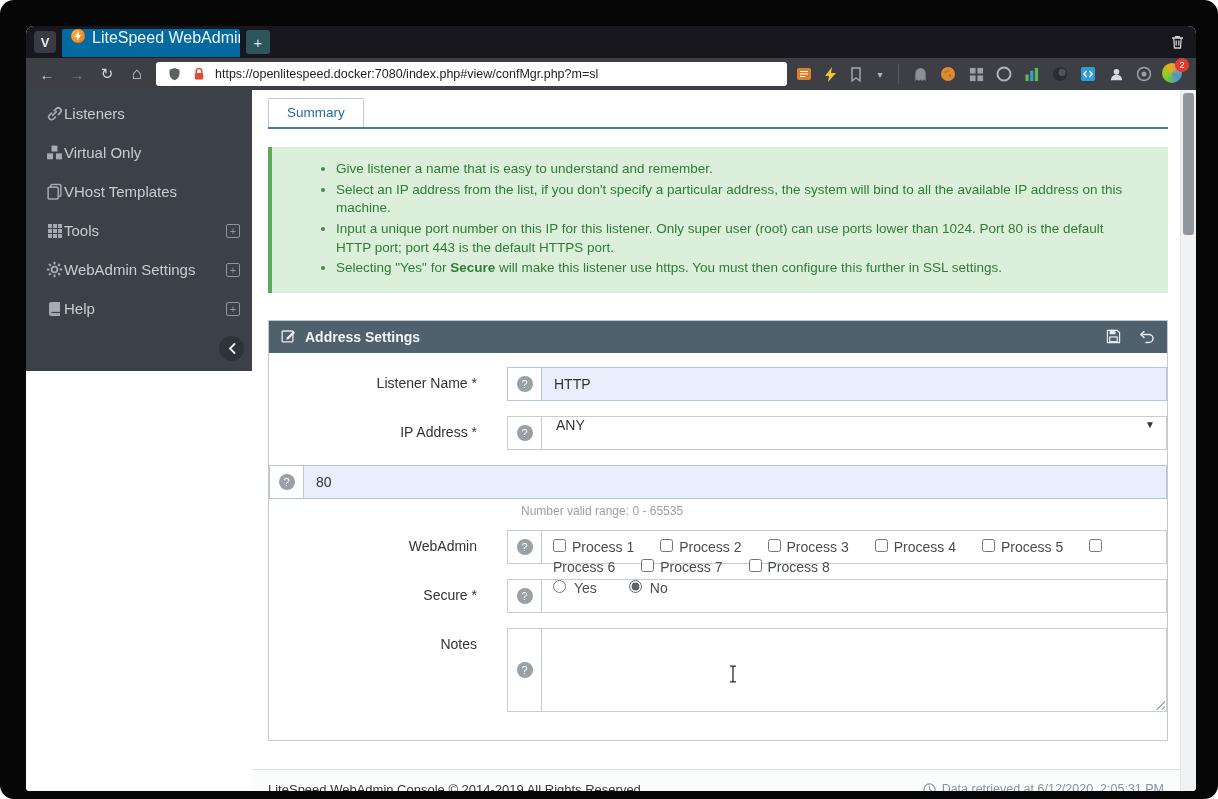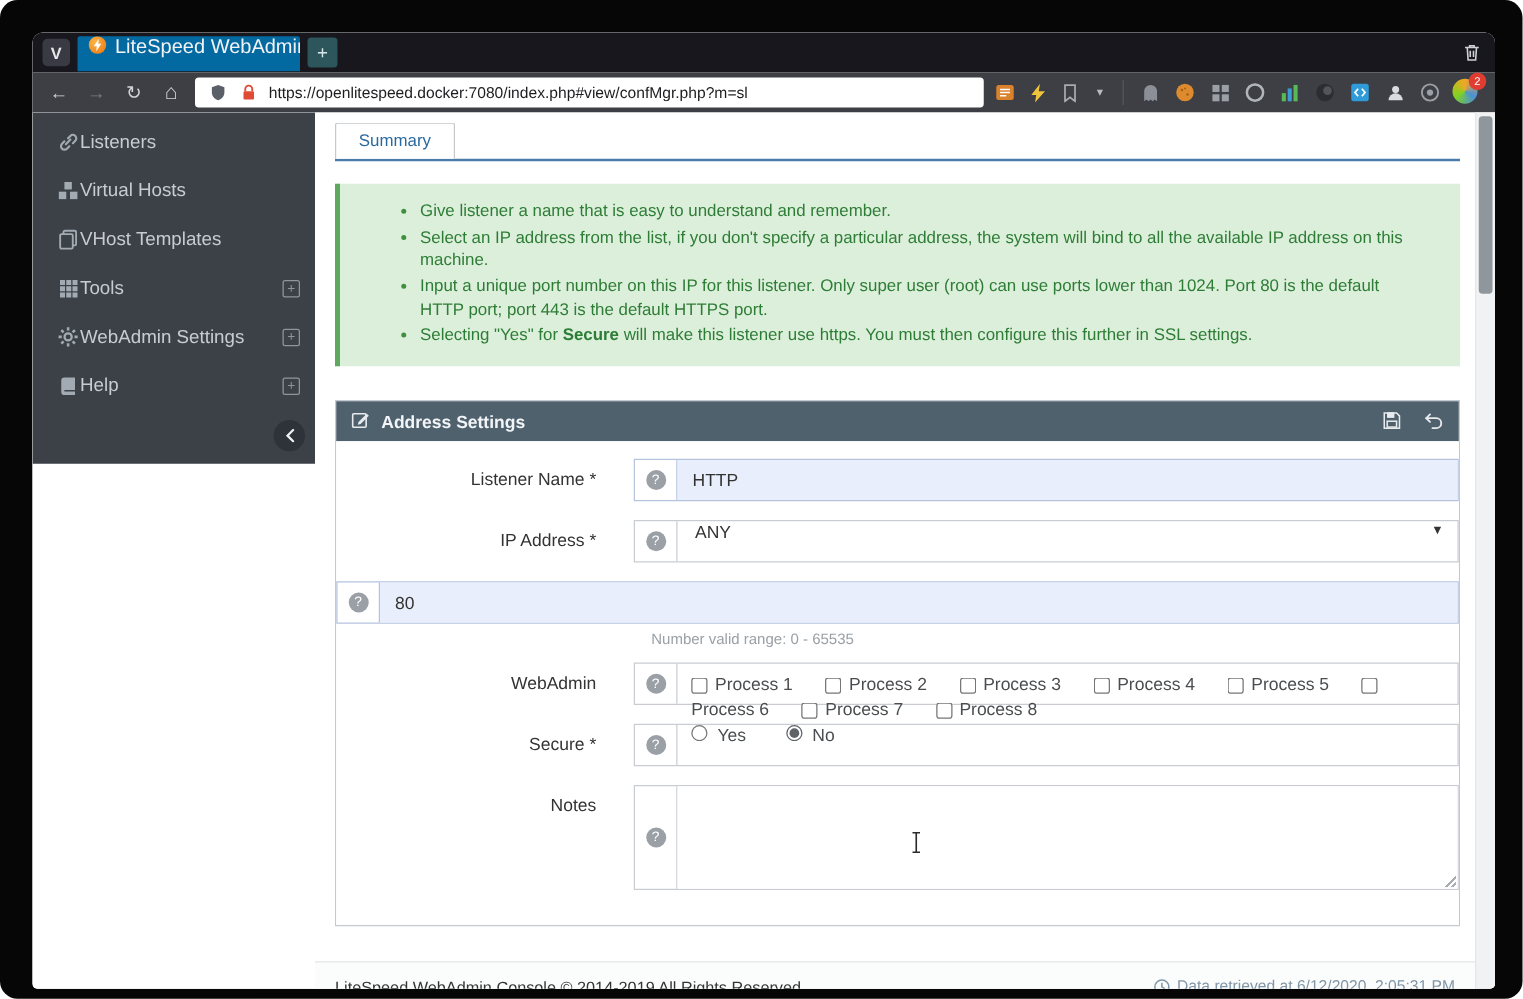--- a/index.html
+++ b/index.html
@@ -120,21 +120,21 @@
   .select-display { width:100%; display:flex; align-items:center; justify-content:space-between;
                     padding:0 11px 0 14px; font-size:14px; color:#333; }
   .select-caret { font-size:10px; color:#333; }
   .select-caret::before { content:"\25BC"; }
 
   .field-hint { margin:5px 0 12px 252px; font-size:12px; color:#9aa0a6; }
   .row.tight { margin-bottom:0; }
 
   .row-box.fixed { height:34px; overflow:visible; }
   .checks { flex-wrap:wrap; padding:0 11px; column-gap:6px; row-gap:4px;
-            align-items:flex-end; overflow:visible; padding-top:8px; padding-bottom:8px; }
+            align-items:flex-start; overflow:visible; padding-top:8px; padding-bottom:8px; }
   .checks input { width:13px; height:13px; accent-color:#6a6f75; flex:0 0 auto; }
   .cb-label { font-size:14px; color:#4a4d50; margin-right:20px; white-space:nowrap; }
 
   .radios { gap:8px; padding:0 11px; }
   .radios input { width:13px; height:13px; accent-color:#5f6368; }
   .radio-label { font-size:14px; color:#4a4d50; margin-right:24px; }
 
   .notes-box { height:84px; }
   .notes-box .help-cell { align-items:center; }
   .notes-ta { width:100%; height:100%; border:0; outline:none; resize:none;
@@ -302,21 +302,21 @@
           </div>
 
           <div class="sb-item">
             <span class="sb-icon">
               <svg width="17" height="17" viewBox="0 0 16 16" fill="currentColor">
                   <rect x="5.2" y="1.5" width="5.6" height="5.6"></rect>
                   <rect x="1" y="8.8" width="5.6" height="5.6"></rect>
                   <rect x="9.4" y="8.8" width="5.6" height="5.6"></rect>
                 </svg>
             </span>
-            <span class="sb-label">Virtual Hosts</span>
+            <span class="sb-label">Virtual Only</span>
           </div>
 
           <div class="sb-item">
             <span class="sb-icon">
               <svg width="17" height="17" viewBox="0 0 16 16">
                   <rect x="4.5" y="1.5" width="9.5" height="11" rx="1" fill="none" stroke="currentColor" stroke-width="1.4"></rect>
                   <rect x="2" y="4" width="9.5" height="11" rx="1" fill="#3c4147" stroke="currentColor" stroke-width="1.4"></rect>
                 </svg>
             </span>
             <span class="sb-label">VHost Templates</span>

